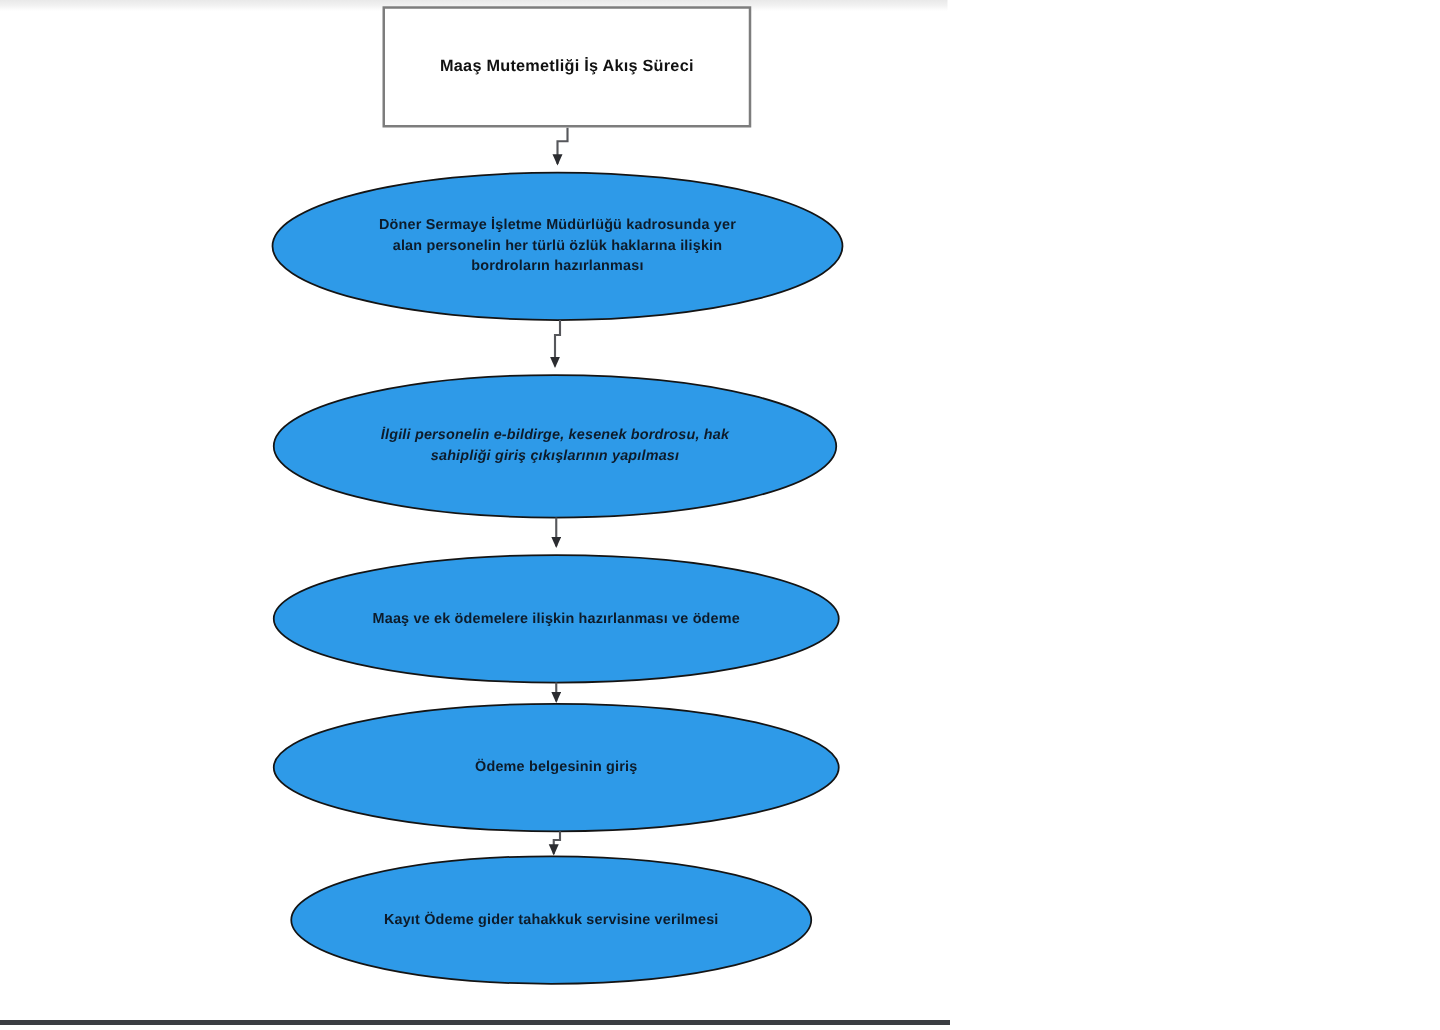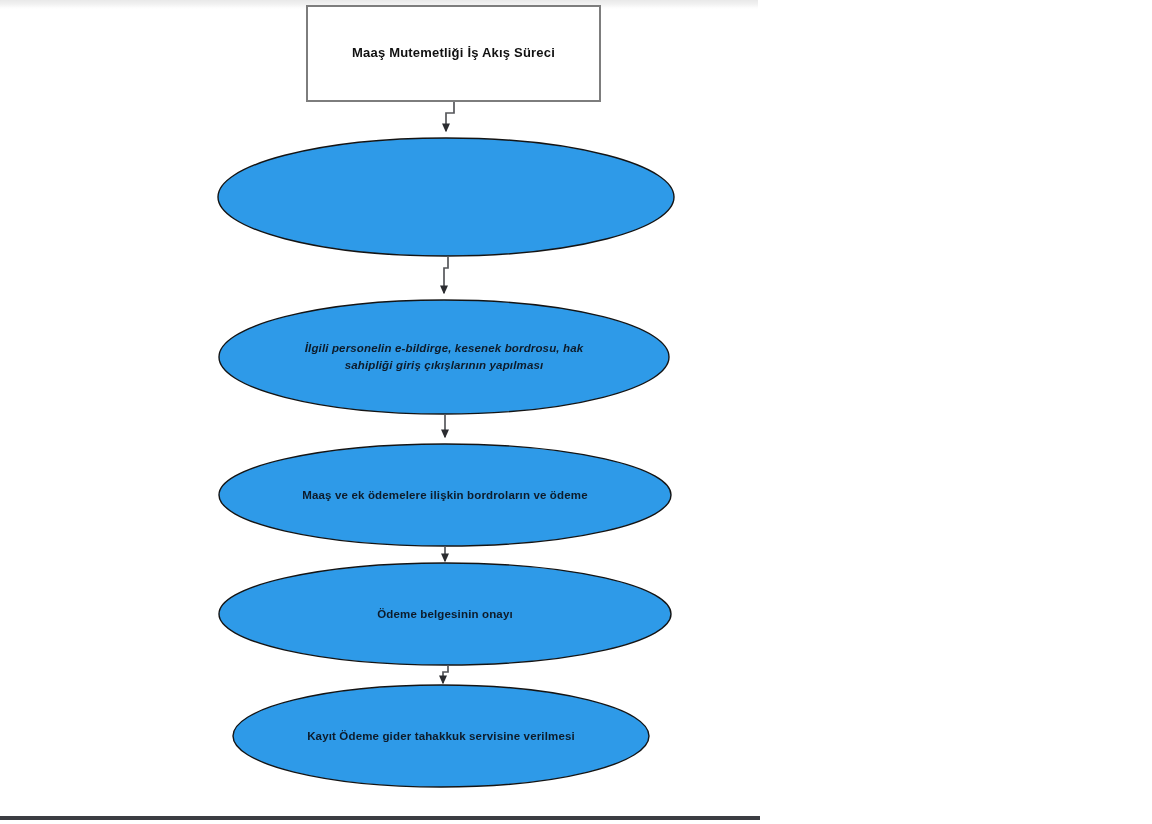--- a/index.html
+++ b/index.html
@@ -117,25 +117,28 @@
 
     <path d="M 406 546 L 406 561" fill="none" stroke="#56575b" stroke-width="1.7" marker-end="url(#arrowhead)"></path>
 
     <path d="M 409 665 L 409 672 L 404 672 L 404 683" fill="none" stroke="#56575b" stroke-width="1.7" marker-end="url(#arrowhead)"></path>
   </svg>
 
   <div id="title-box">
     <span class="title-text">Maaş Mutemetliği İş Akış Süreci</span>
   </div>
 
+  <div class="node-label" style="left:179px; top:168px; width:456px; height:58px;">Döner Sermaye İşletme Müdürlüğü kadrosunda yer
+alan personelin her türlü özlük haklarına ilişkin
+bordroların hazırlanması</div>
 
   <div class="node-label" style="left:180px; top:333px; width:450px; height:48px;font-style:italic;">İlgili personelin e-bildirge, kesenek bordrosu, hak
 sahipliği giriş çıkışlarının yapılması</div>
 
-  <div class="node-label" style="left:180px; top:482px; width:452px; height:26px;">Maaş ve ek ödemelere ilişkin bordroların ve ödeme</div>
+  <div class="node-label" style="left:180px; top:482px; width:452px; height:26px;">Maaş ve ek ödemelere ilişkin hazırlanması ve ödeme</div>
 
-  <div class="node-label" style="left:180px; top:601px; width:452px; height:26px;">Ödeme belgesinin onayı</div>
+  <div class="node-label" style="left:180px; top:601px; width:452px; height:26px;">Ödeme belgesinin giriş</div>
 
   <div class="node-label" style="left:194px; top:723px; width:416px; height:26px;">Kayıt Ödeme gider tahakkuk servisine verilmesi</div>
 
 </div>
 
 <div id="page-bottom-rule"></div>
 
 </body></html>

